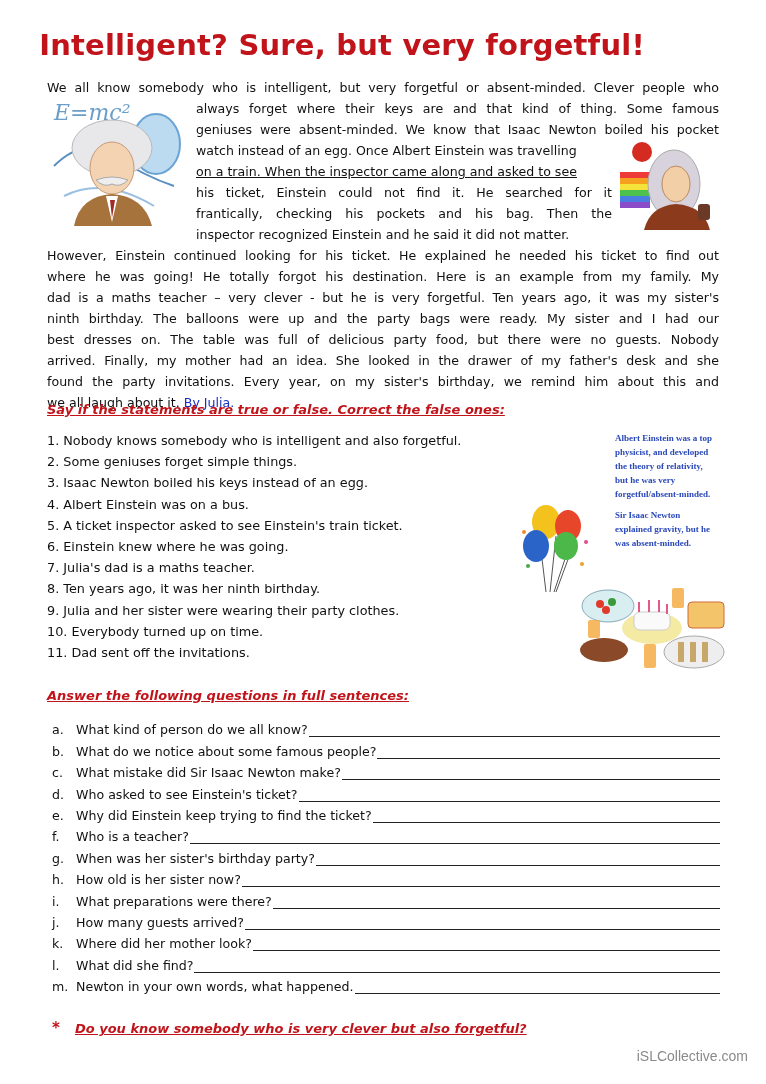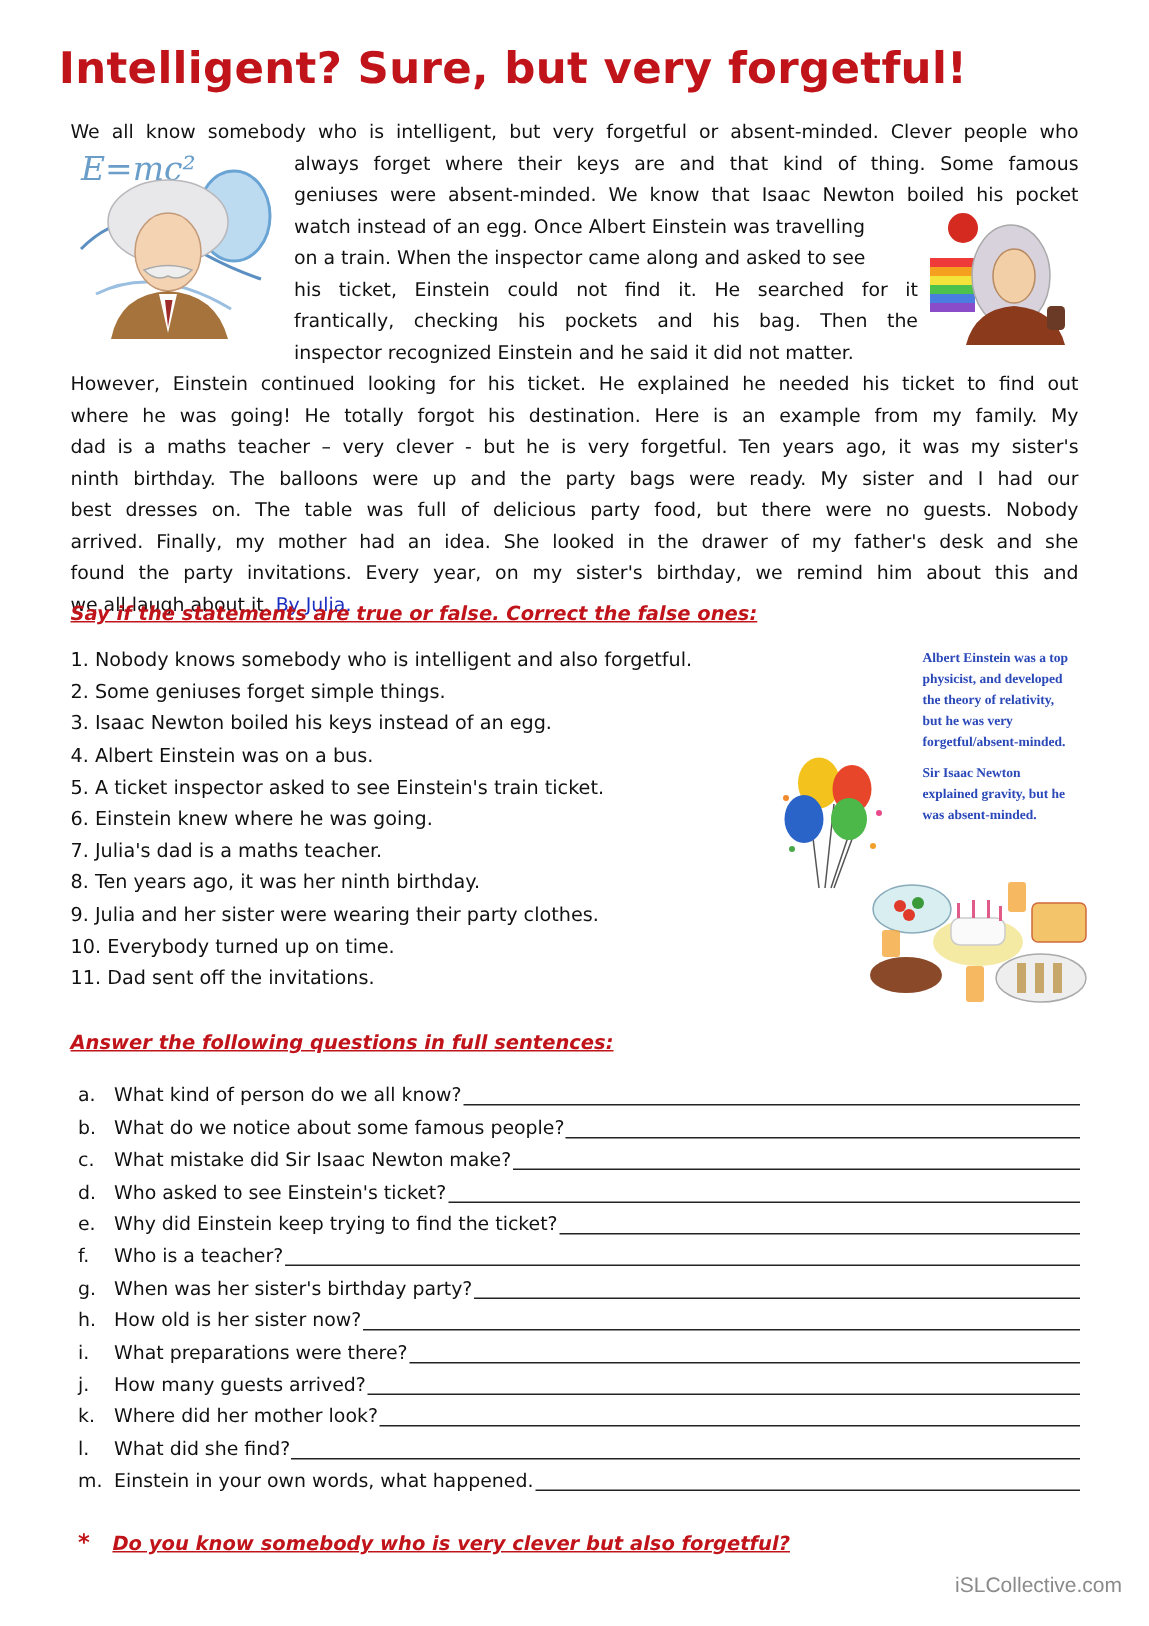--- a/index.html
+++ b/index.html
@@ -24,21 +24,21 @@
 </head>
 <body>
 
 <div class="abs title">Intelligent? Sure, but very forgetful!</div>
 
 <div class="abs para" style="left:0;top:0;width:766px;height:400px;">
   <div class="line just" style="left:47px;top:77px;width:672px;">We all know somebody who is intelligent, but very forgetful or absent-minded. Clever people who</div>
   <div class="line just" style="left:196px;top:98px;width:523px;">always forget where their keys are and that kind of thing. Some famous</div>
   <div class="line just" style="left:196px;top:119px;width:523px;">geniuses were absent-minded. We know that Isaac Newton boiled his pocket</div>
   <div class="line" style="left:196px;top:140px;">watch instead of an egg. Once Albert Einstein was travelling</div>
-  <div class="line" style="left:196px;top:161px;">on a train. When the inspector came along and asked to see</div>
+  <div class="line" style="left:196px;top:161px;text-decoration:underline;">on a train. When the inspector came along and asked to see</div>
   <div class="line just" style="left:196px;top:182px;width:416px;">his ticket, Einstein could not find it. He searched for it</div>
   <div class="line just" style="left:196px;top:203px;width:416px;">frantically, checking his pockets and his bag. Then the</div>
   <div class="line" style="left:196px;top:224px;">inspector recognized Einstein and he said it did not matter.</div>
   <div class="line just" style="left:47px;top:245px;width:672px;">However, Einstein continued looking for his ticket. He explained he needed his ticket to find out</div>
   <div class="line just" style="left:47px;top:266px;width:672px;">where he was going!  He totally forgot his destination. Here is an example from my family. My</div>
   <div class="line just" style="left:47px;top:287px;width:672px;">dad is a maths teacher – very clever - but he is very forgetful. Ten years ago, it was my sister's</div>
   <div class="line just" style="left:47px;top:308px;width:672px;">ninth birthday. The balloons were up and the party bags were ready. My sister and I had our</div>
   <div class="line just" style="left:47px;top:329px;width:672px;">best dresses on. The table was full of delicious party food, but there were no guests. Nobody</div>
   <div class="line just" style="left:47px;top:350px;width:672px;">arrived. Finally, my mother had an idea. She looked in the drawer of my father's desk and she</div>
   <div class="line just" style="left:47px;top:371px;width:672px;">found the party invitations. Every year, on my sister's birthday, we remind him about this and</div>
@@ -204,21 +204,21 @@
       <span>Where did her mother look?</span>
       <span class="fill"></span>
     </div>
   <div class="q" style="height:21.4px;">
       <span class="lbl">l.</span>
       <span>What did she find?</span>
       <span class="fill"></span>
     </div>
   <div class="q" style="height:21.4px;">
       <span class="lbl">m.</span>
-      <span>Einstein in your own words, what happened.</span>
+      <span>Newton in your own words, what happened.</span>
       <span class="fill"></span>
     </div>
 </div>
 
 <div class="abs" style="left:52px;top:1018px;white-space:nowrap;">
   <span style="color:#c0141a;font-weight:bold;font-size:15px;margin-right:10px;">*</span>
   <span class="heading">Do you know somebody who is very clever but also forgetful?</span>
 </div>
 
 <div class="abs footer" style="right:18px;top:1048px;">iSLCollective.com</div>

